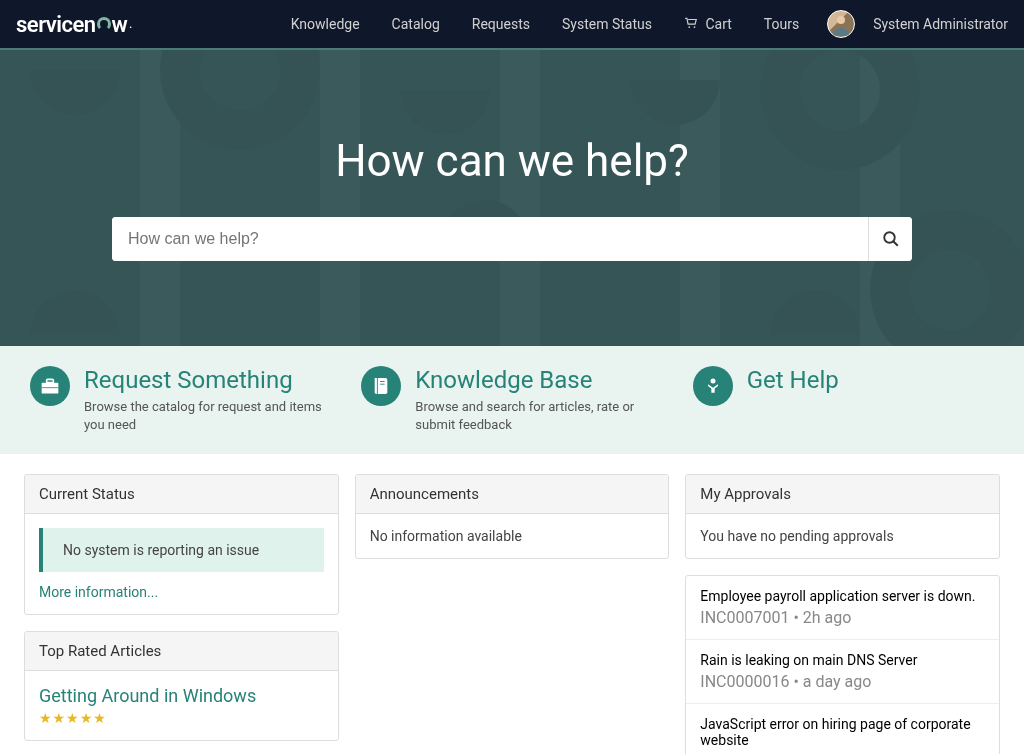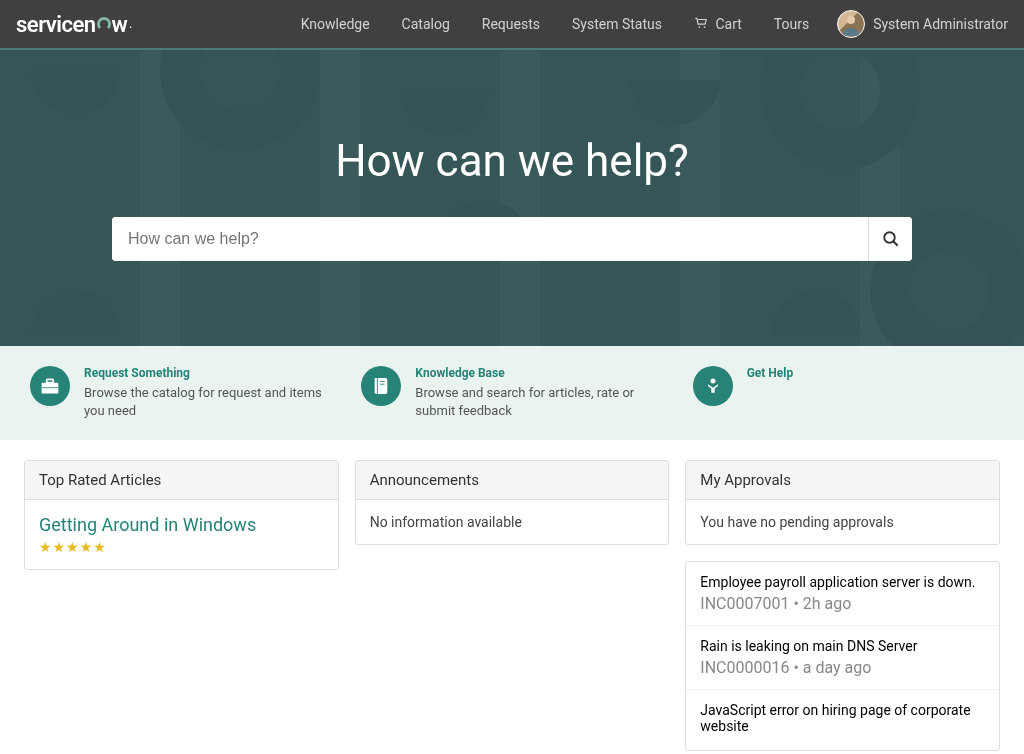--- a/index.html
+++ b/index.html
@@ -1,49 +1,49 @@
 <!DOCTYPE html>
 <html><head>
 <meta charset="utf-8">
 <style>
 * { box-sizing: border-box; margin: 0; padding: 0; }
 body { font-family: -apple-system, BlinkMacSystemFont, "Segoe UI", Roboto, Helvetica, Arial, sans-serif; background: #fff; color: #2e2e2e; overflow-x: hidden; }
 .viewport { width: 1024px; height: 754px; overflow-y: scroll; overflow-x: hidden; position: relative; }
 
 
-.header { background: #404040; height: 50px; display: flex; align-items: center; padding: 0 16px; border-bottom: 2px solid #4a7b77; }
+.header { background: #0f172a; height: 50px; display: flex; align-items: center; padding: 0 16px; border-bottom: 2px solid #4a7b77; }
 .logo { color: #fff; font-size: 22px; font-weight: 600; letter-spacing: -0.5px; display: flex; align-items: center; }
 .logo .ow-o { display: inline-block; width: 14px; height: 14px; border: 3px solid #81b5a1; border-radius: 50%; border-bottom-color: transparent; margin: 0 1px; vertical-align: baseline; }
 .logo-dot { font-size: 10px; vertical-align: super; margin-left: 2px; }
 .nav { margin-left: auto; display: flex; align-items: center; gap: 4px; }
 .nav a { color: #d1d1d1; text-decoration: none; padding: 8px 14px; font-size: 14px; text-align: center; }
 .nav .cart-icon { margin-right: 4px; }
 .avatar { width: 28px; height: 28px; border-radius: 50%; background: linear-gradient(135deg, #d4b896 40%, #8b7355 41%); margin-left: 10px; border: 1px solid #fff; overflow: hidden; display: inline-flex; align-items: center; justify-content: center; }
 .avatar svg { width: 24px; height: 24px; }
-.user-name { color: #d1d1d1; font-size: 14px; margin-left: 4px; }
+.user-name { color: #d1d1d1; font-size: 14px; margin-left: 14px; }
 
 
 .hero { background: #3a5a5c; height: 296px; position: relative; overflow: hidden; display: flex; flex-direction: column; align-items: center; justify-content: center; }
 .hero-pattern { position: absolute; inset: 0; opacity: 0.25; }
 .hero-pattern .col { position: absolute; top: 0; bottom: 0; width: 140px; background: #2e4a4c; }
 .hero-pattern .col.c1 { left: 0; } .hero-pattern .col.c2 { left: 180px; } .hero-pattern .col.c3 { left: 360px; } .hero-pattern .col.c4 { left: 540px; } .hero-pattern .col.c5 { left: 720px; } .hero-pattern .col.c6 { left: 900px; }
 .hero-pattern .shape { position: absolute; background: #2a4244; }
 .hero-pattern .half { width: 90px; height: 45px; border-radius: 0 0 90px 90px; }
 .hero-pattern .half.up { border-radius: 90px 90px 0 0; }
 .hero-pattern .ring { width: 160px; height: 160px; border-radius: 50%; border: 40px solid #2a4244; background: transparent; }
 .hero h1 { color: #fff; font-size: 44px; font-weight: 400; margin-bottom: 30px; position: relative; z-index: 1; }
 .search-bar { width: 800px; height: 44px; background: #fff; border-radius: 4px; display: flex; position: relative; z-index: 1; }
 .search-bar input { flex: 1; border: none; padding: 0 16px; font-size: 16px; border-radius: 4px 0 0 4px; outline: none; }
 .search-bar button { width: 44px; border: none; border-left: 1px solid #ddd; background: #fff; border-radius: 0 4px 4px 0; cursor: pointer; display: flex; align-items: center; justify-content: center; }
 
 
 .quick-links { background: #e9f4f1; padding: 20px 30px; display: flex; gap: 30px; }
 .quick-link { display: flex; align-items: flex-start; gap: 14px; flex: 1; cursor: pointer; }
 .quick-link .icon-circle { width: 40px; height: 40px; min-width: 40px; background: #278277; border-radius: 50%; display: flex; align-items: center; justify-content: center; color: #fff; }
-.quick-link h3 { color: #278277; font-size: 12px; font-weight: 700; margin-bottom: 4px; }
+.quick-link h3 { color: #278277; font-size: 24px; font-weight: 400; margin-bottom: 4px; }
 .quick-link p { color: #555; font-size: 13px; line-height: 1.4; }
 
 
 .content { background: #fff; padding: 20px 24px; display: grid; grid-template-columns: 1fr 1fr 1fr; gap: 16px; }
 .panel { border: 1px solid #ddd; border-radius: 3px; background: #fff; }
 .panel-header { background: #f5f5f5; border-bottom: 1px solid #ddd; padding: 10px 14px; font-size: 15px; color: #333; border-radius: 3px 3px 0 0; }
 .panel-body { padding: 14px; font-size: 14px; color: #444; }
 .status-box { background: #e0f2ec; border-left: 4px solid #278277; padding: 14px 20px; margin-bottom: 12px; }
 .more-link { color: #278277; font-size: 14px; text-decoration: none; }
 .article-link { color: #278277; font-size: 18px; text-decoration: none; display: block; margin-bottom: 4px; }
@@ -165,20 +165,27 @@
       <div>
         <h3>Get Help</h3>
       </div>
     </div>
   </div>
 
   <div class="content">
 
     <div class="col-left">
       <div class="panel">
+        <div class="panel-header">Current Status</div>
+        <div class="panel-body">
+          <div class="status-box">No system is reporting an issue</div>
+          <a href="#" class="more-link">More information...</a>
+        </div>
+      </div>
+      <div class="panel">
         <div class="panel-header">Top Rated Articles</div>
         <div class="panel-body">
           <a href="#" class="article-link">Getting Around in Windows</a>
           <div class="stars">★★★★★</div>
         </div>
       </div>
     </div>
 
     <div>
       <div class="panel">

